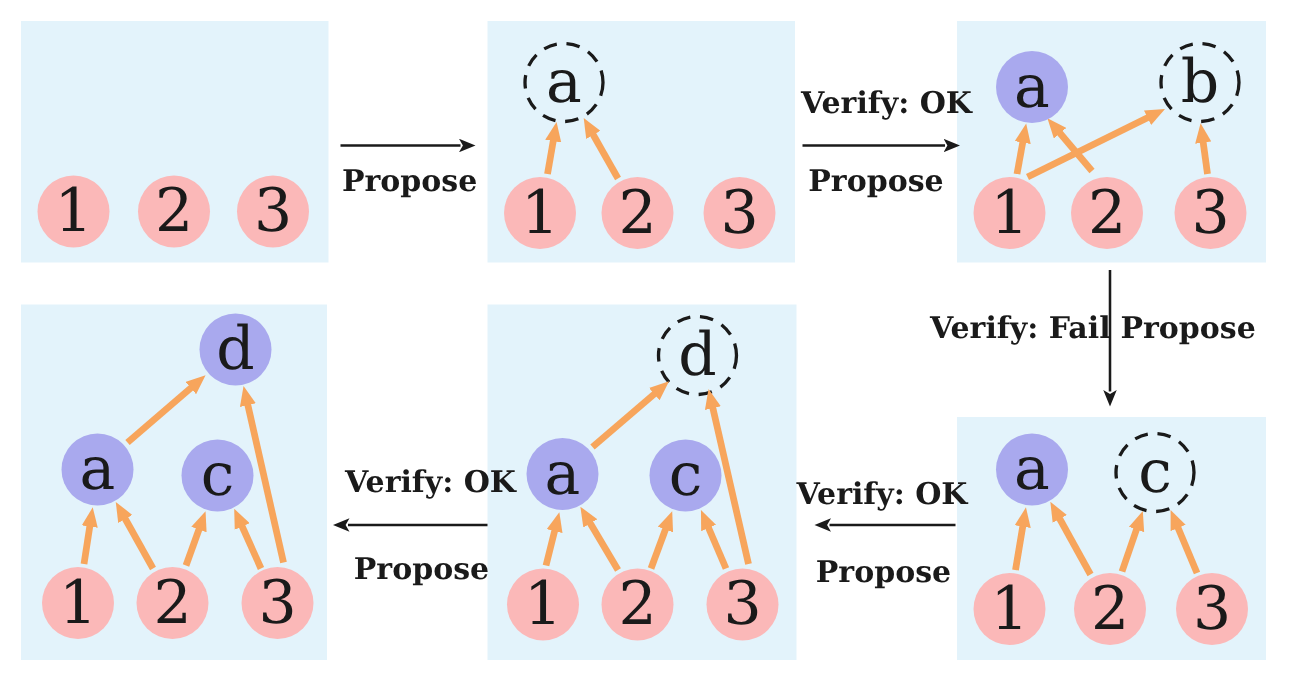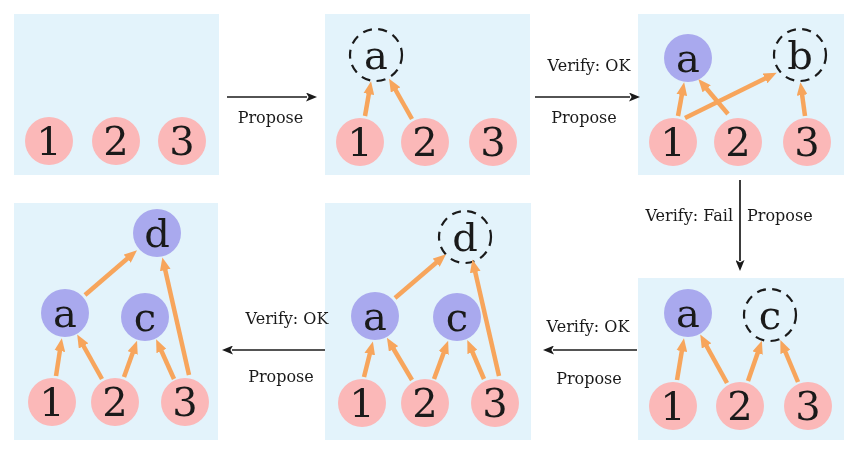--- a/index.html
+++ b/index.html
@@ -10,21 +10,21 @@
   .panel{position:absolute;background:#e3f3fb;}
   .panel svg{position:absolute;left:0;top:0;}
   .node{
     position:absolute;width:48px;height:48px;border-radius:50%;
     display:flex;align-items:center;justify-content:center;
     font-size:40px;line-height:1;color:#1a1a1a;
   }
   .node-base{background:#fbb8b8;}
   .node-concept{background:#a9a9ee;}
   .node-proposed{background:transparent;}
-  .flow-label{position:absolute;font-size:16px;line-height:1.15;white-space:nowrap;text-align:center;}
+  .flow-label{position:absolute;font-size:20px;line-height:1.15;white-space:nowrap;text-align:center;font-weight:bold;}
   .flow-label.align-right{text-align:right;}
   .flow-label.align-left{text-align:left;}
   .overlay{position:absolute;left:0;top:0;pointer-events:none;}
 </style>
 </head>
 <body>
 
 <div class="canvas">
 
   

